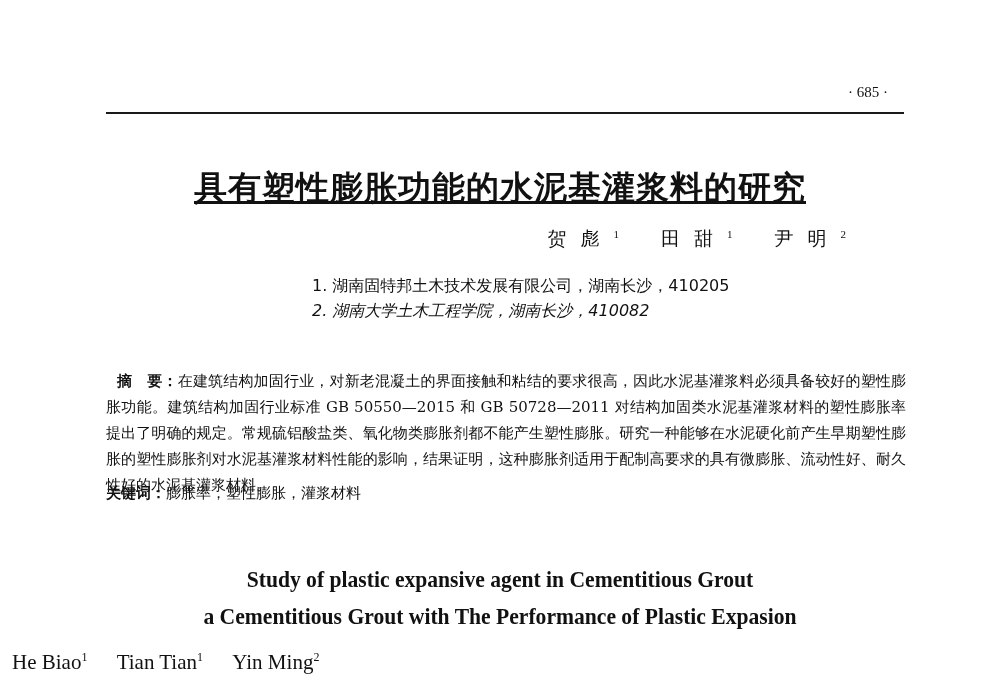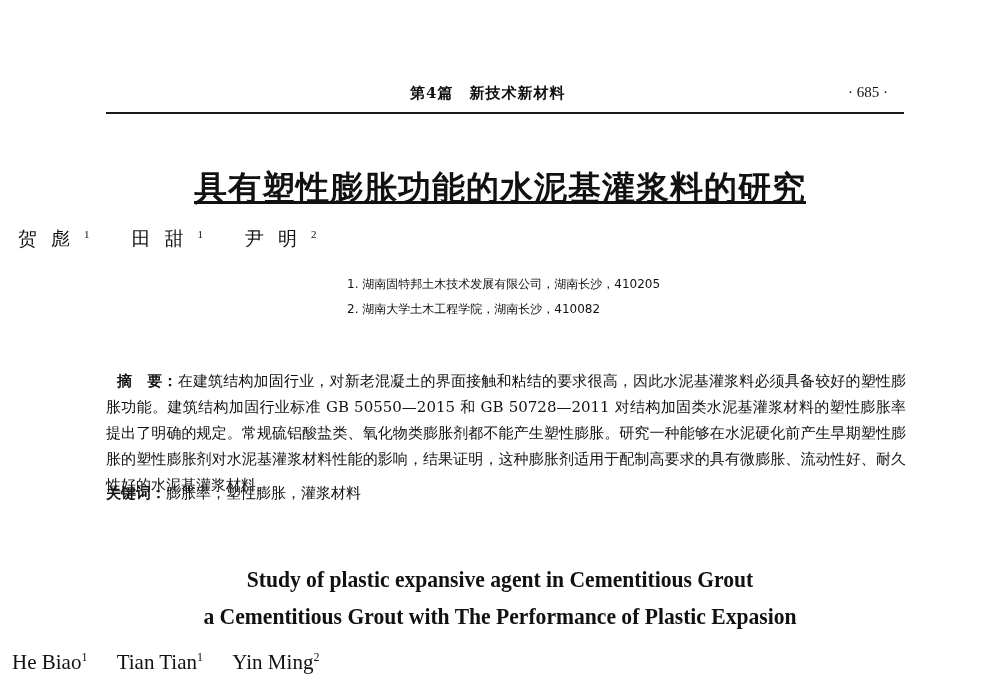--- a/index.html
+++ b/index.html
@@ -1,42 +1,41 @@
 <!DOCTYPE html>
 <html><head>
   <meta charset="utf-8">
   <style>
     html, body { margin: 0; padding: 0; background: #ffffff; }
     body { width: 1000px; height: 695px; position: relative; overflow: hidden; color: #111; font-family: "DejaVu Serif", serif; }
     .header { position: absolute; left: 106px; top: 82px; width: 798px; height: 30px; border-bottom: 2px solid #1a1a1a; }
     .header-section { position: absolute; left: 304px; top: 2px; font-size: 15px; font-weight: bold; letter-spacing: 1px; }
     .header-page { position: absolute; right: 16px; top: 2px; font-size: 15px; font-family: "Liberation Serif", serif; }
     .cn-title { position: absolute; left: 0; width: 1000px; top: 166px; text-align: center; font-size: 33px; font-weight: bold; letter-spacing: 1px; font-family: "DejaVu Sans", sans-serif; text-decoration: underline; }
-    .cn-authors { position: absolute; left: 0; width: 864px; top: 226px; text-align: left; font-size: 19px; font-family: "DejaVu Serif", serif; }
+    .cn-authors { position: absolute; left: 0; width: 864px; top: 226px; text-align: right; font-size: 19px; font-family: "DejaVu Serif", serif; }
     .cn-authors .author { margin: 0 18px; letter-spacing: 14px; }
     .cn-authors sup { font-size: 11px; letter-spacing: 0; font-family: "Liberation Serif", serif; }
-    .affil { position: absolute; left: 312px; font-size: 12px; font-family: "DejaVu Sans", sans-serif; margin-left: 35px; }
+    .affil { position: absolute; left: 312px; font-size: 16px; font-family: "DejaVu Sans", sans-serif; }
     .affil.a1 { top: 276px; }
-    .affil.a2 { top: 301px; }
+    .affil.a2 { top: 301px; font-style: italic; }
     .abstract { position: absolute; left: 106px; top: 368px; width: 800px; font-size: 15px; line-height: 26px; text-align: justify; font-family: "DejaVu Serif", serif; }
     .abstract .label { font-weight: bold; font-family: "DejaVu Sans", sans-serif; margin-left: 11px; }
     .keywords { position: absolute; left: 106px; top: 484px; font-size: 15px; font-family: "DejaVu Serif", serif; }
     .keywords .label { font-weight: bold; font-family: "DejaVu Sans", sans-serif; }
     .en-title { position: absolute; left: 0; width: 1000px; text-align: center; font-family: "Liberation Serif", serif; font-weight: bold; font-size: 24px; transform: scaleX(0.9); }
     .en-title.l1 { top: 566px; }
     .en-title.l2 { top: 603px; }
     .en-authors { position: absolute; left: 0; width: 1000px; top: 650px; text-align: left; font-family: "Liberation Serif", serif; font-size: 21px; }
     .en-authors .author { margin: 0 12px; }
     .en-authors sup { font-size: 12px; }
   </style>
 </head>
 <body>
 
 <div class="header">
-  <span class="header-section">第4篇　新技术新材料</span>
   <span class="header-page">· 685 ·</span>
 </div>
 
 <div class="cn-title">具有塑性膨胀功能的水泥基灌浆料的研究</div>
 
 <div class="cn-authors">
   <span class="author"><span>贺彪</span><sup>1</sup></span>
   <span class="author"><span>田甜</span><sup>1</sup></span>
   <span class="author"><span>尹明</span><sup>2</sup></span>
 </div>

